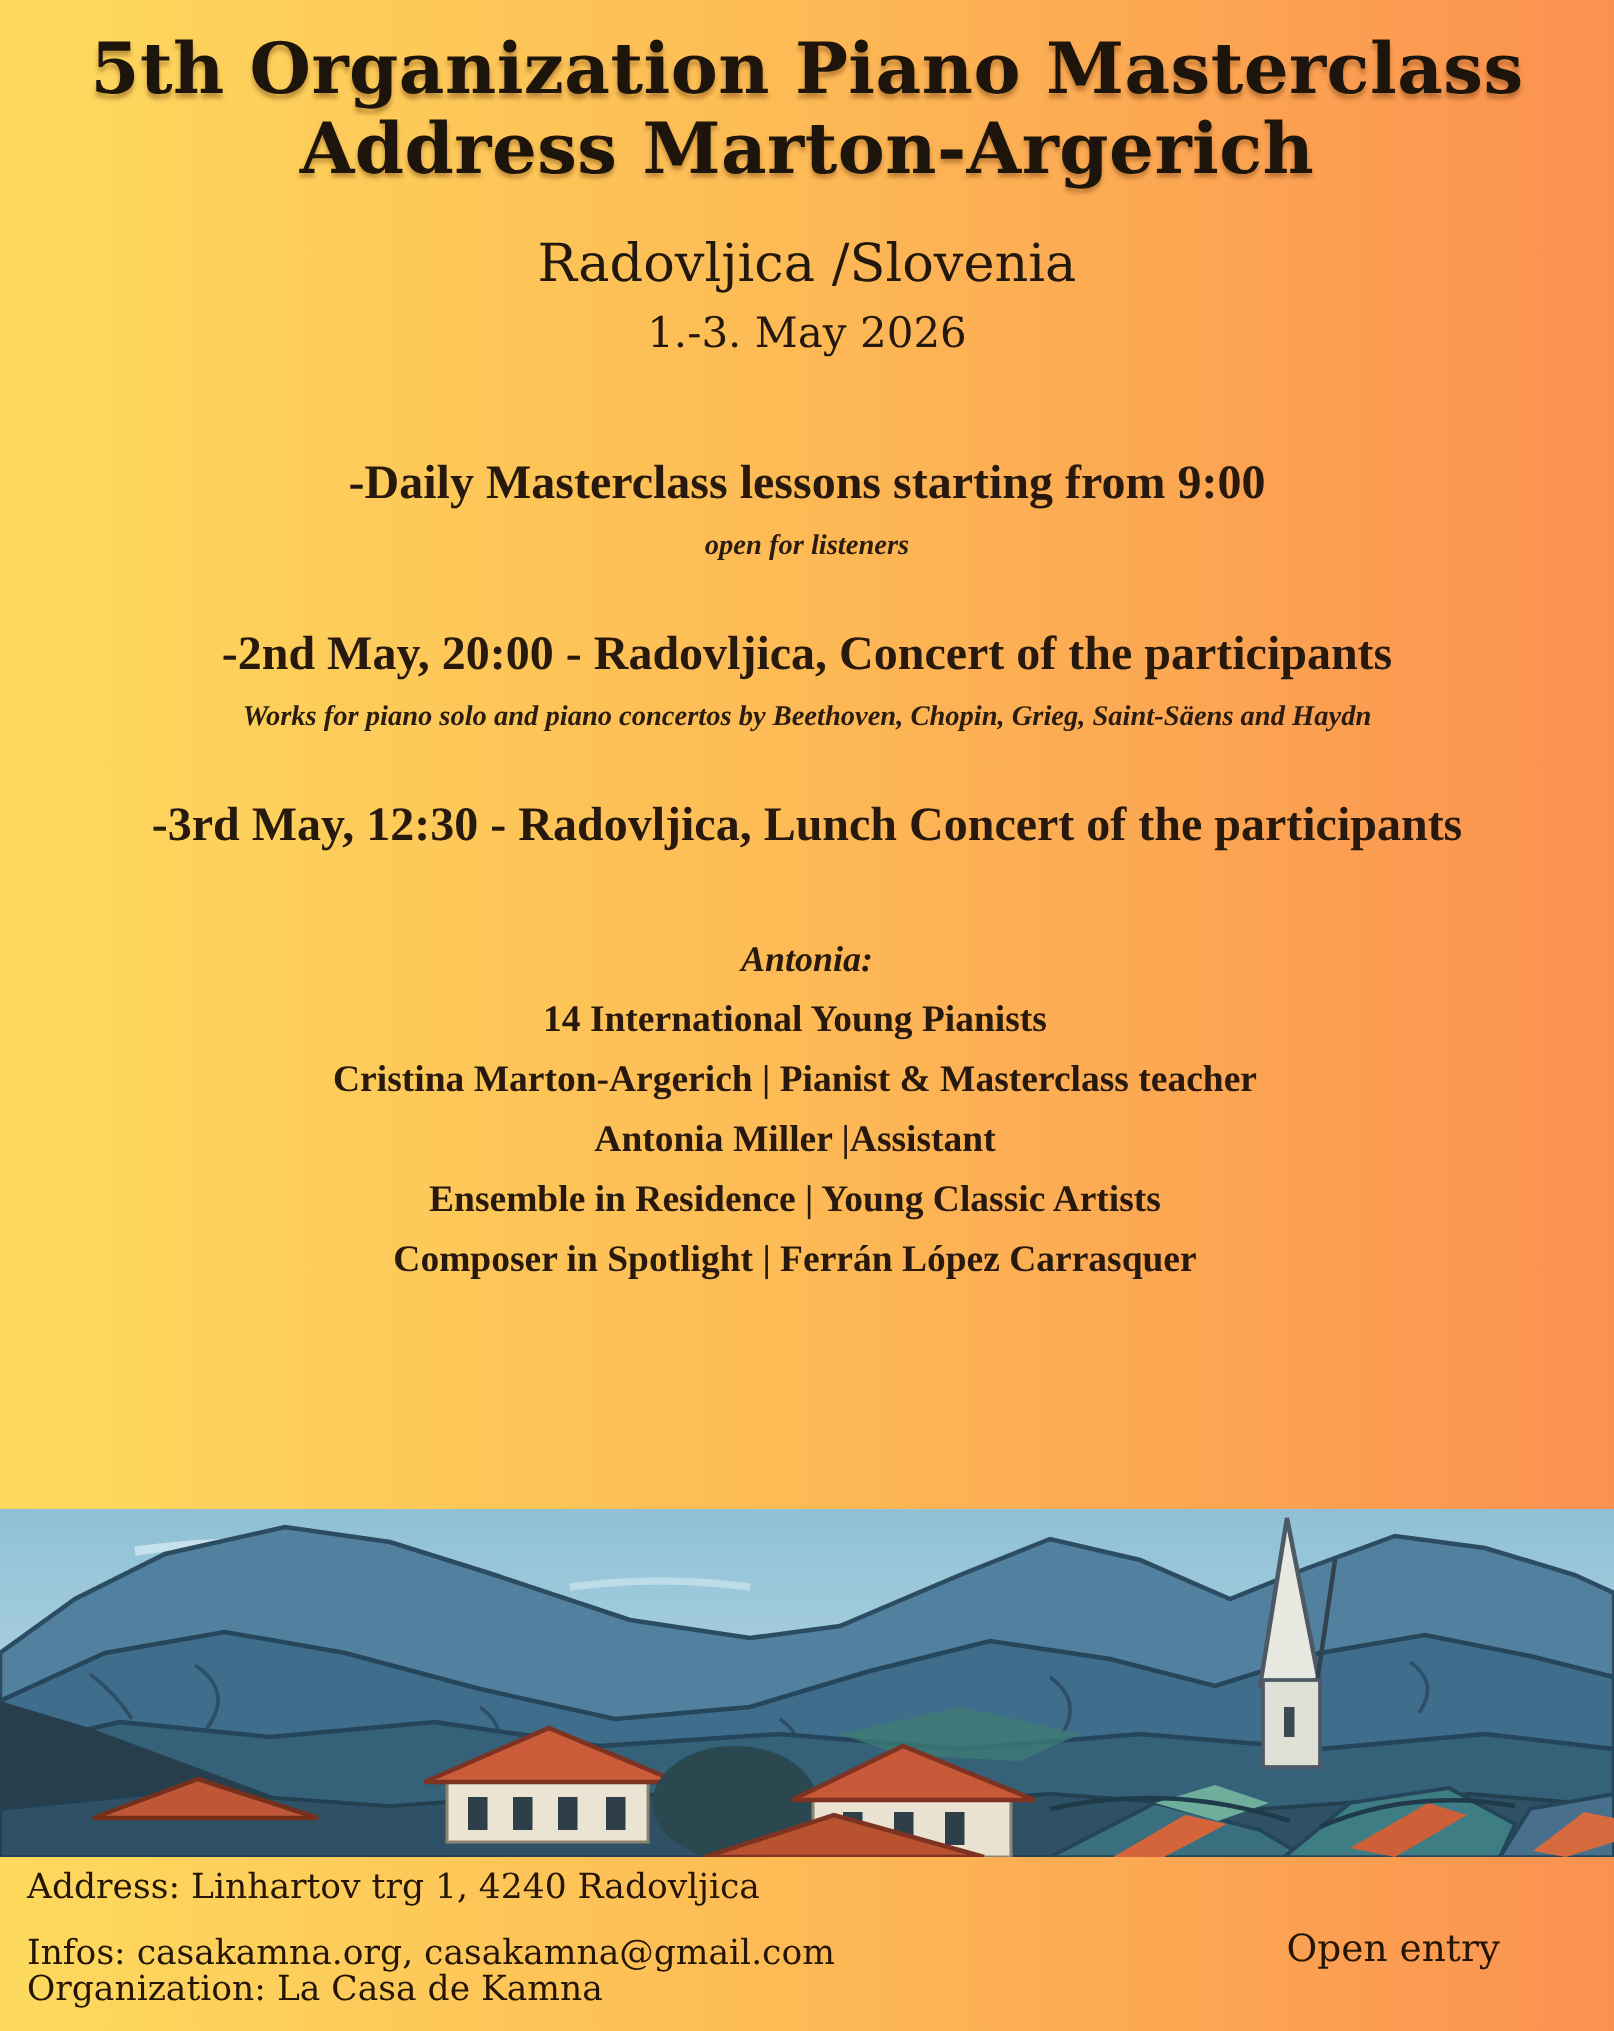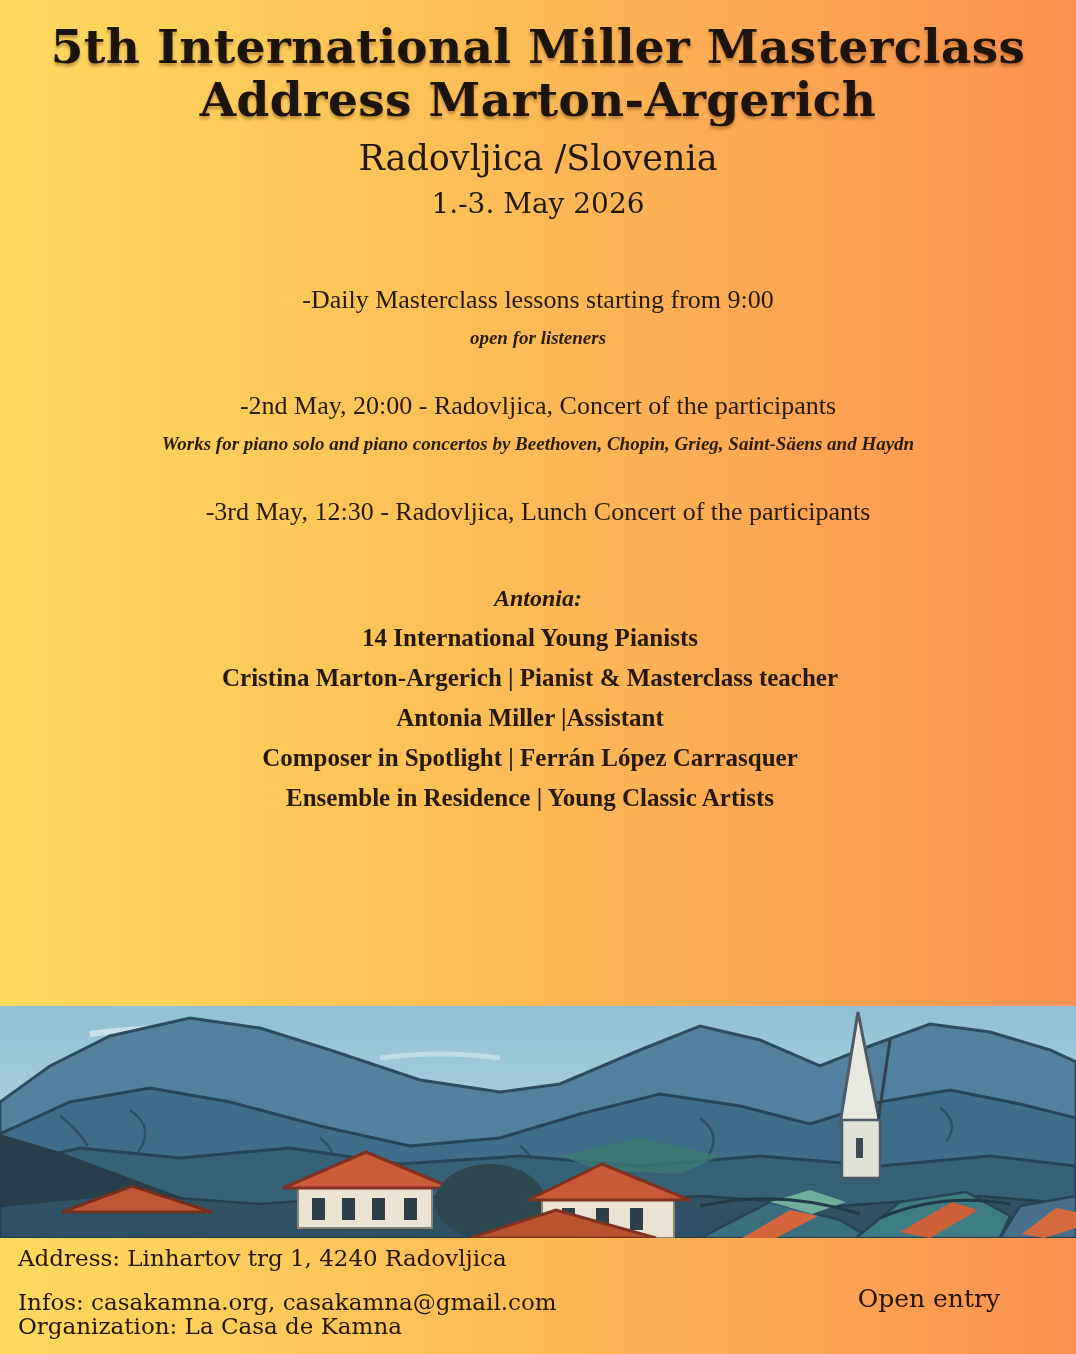--- a/index.html
+++ b/index.html
@@ -18,39 +18,39 @@
     margin-top:20px;
     font-family:"DejaVu Serif", serif;
     font-weight:700;
     font-size:47px;
     line-height:1.13;
     color:#1d150b;
     letter-spacing:0.3px;
     text-shadow:0 3px 3px rgba(92,44,0,0.38);
   }
   .location {
-    margin-top:12px;
+    margin-top:30px;
     font-family:"DejaVu Serif", serif;
     font-size:35px;
     font-weight:400;
     color:#22180d;
   }
   .dates {
     margin-top:9px;
     font-family:"DejaVu Serif", serif;
     font-size:28px;
     font-weight:400;
     color:#22180d;
   }
 
   .schedule { margin-top:62px; }
   .sch-block + .sch-block { margin-top:37px; }
   .sch-main {
-    font-size:26px;
-    font-weight:400;
+    font-size:32px;
+    font-weight:700;
     color:#27190d;
     line-height:1.35;
   }
   .sch-sub {
     margin-top:8px;
     font-size:19px;
     font-style:italic;
     font-weight:600;
     color:#2a1c0f;
     line-height:1.35;
@@ -91,21 +91,21 @@
   .free-entry { position:absolute; top:46px; right:76px; font-size:25px; }
 </style>
 </head>
 <body>
 
 <div class="poster">
 
   <div class="content">
 
     <div class="title">
-      <div>5th International Miller Masterclass</div>
+      <div>5th Organization Piano Masterclass</div>
       <div>Address Marton-Argerich</div>
     </div>
 
     <div class="location">Radovljica /Slovenia</div>
     <div class="dates">1.-3. May 2026</div>
 
     <div class="schedule">
       <div class="sch-block">
         <div class="sch-main">-Daily Masterclass lessons starting from 9:00</div>
         <div class="sch-sub">open for listeners</div>
@@ -118,22 +118,22 @@
         <div class="sch-main">-3rd May, 12:30 - Radovljica, Lunch Concert of the participants</div>
       </div>
     </div>
 
     <div class="artists">
       <div class="artists-heading">Antonia:</div>
       <ul class="artists-list">
         <li>14 International Young Pianists</li>
         <li>Cristina Marton-Argerich | Pianist &amp; Masterclass teacher</li>
         <li>Antonia Miller |Assistant</li>
+        <li>Ensemble in Residence | Young Classic Artists</li>
         <li>Composer in Spotlight | Ferrán López Carrasquer</li>
-        <li>Ensemble in Residence | Young Classic Artists</li>
       </ul>
     </div>
 
   </div>
 
   <svg class="painting" viewBox="0 0 1076 232" preserveAspectRatio="none" aria-hidden="true">
     <defs>
       <linearGradient id="skyGrad" x1="0" y1="0" x2="0" y2="1">
         <stop offset="0" stop-color="#8fc0d6"></stop>
         <stop offset="1" stop-color="#c6e0ea"></stop>

